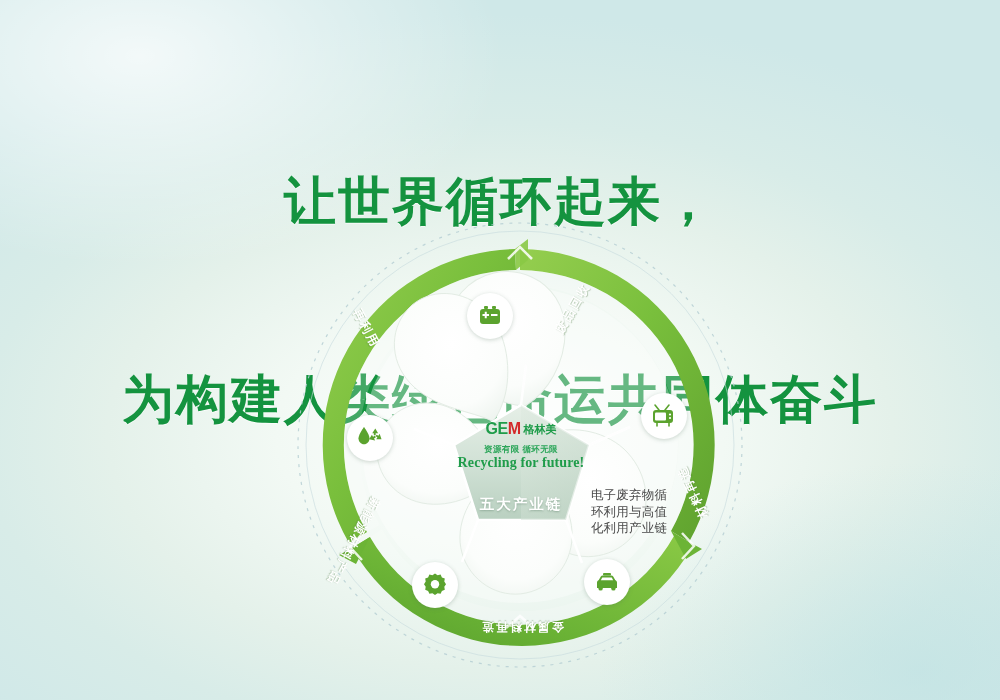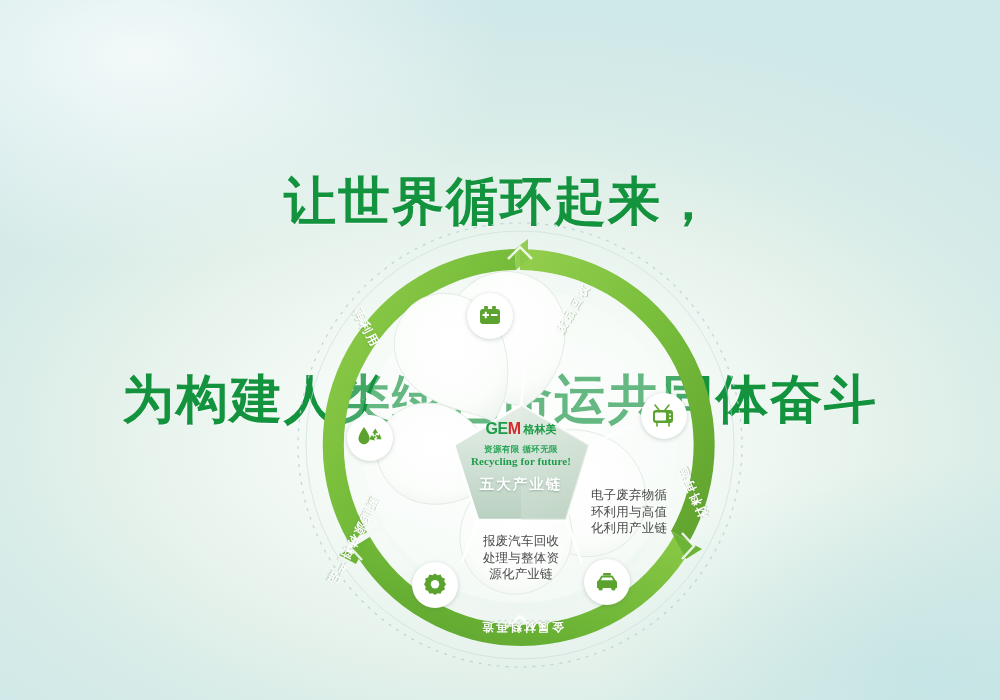--- a/index.html
+++ b/index.html
@@ -81,25 +81,25 @@
   }
   .logo-gem .red-m{color:#d32a2a;}
   .logo-cn{
     font-size:11px;font-weight:bold;color:#1f9c4a;line-height:1;letter-spacing:0px;
   }
   .logo-slogan{
     margin-top:8px;font-size:8.5px;color:#2aa558;letter-spacing:.4px;line-height:1.1;
     font-weight:bold;
   }
   .logo-en{
-    margin-top:1px;font-size:11px;color:#1f9c4a;letter-spacing:.1px;line-height:1.1;
+    margin-top:1px;font-size:14px;color:#1f9c4a;letter-spacing:.1px;line-height:1.1;
     font-family:"Liberation Serif",serif;font-weight:bold;
   }
   .center-sub{
-    position:absolute;left:167px;top:260px;width:128px;text-align:center;
+    position:absolute;left:167px;top:280px;width:128px;text-align:center;
     font-size:14.5px;font-weight:bold;color:#ffffff;letter-spacing:2px;
     text-shadow:0 1px 2px rgba(110,140,120,.55);
   }
 
   
   .ring-label{
     position:absolute;
     color:#ffffff;font-size:12px;font-weight:bold;letter-spacing:2px;
     white-space:nowrap;
     text-shadow:0 1px 1px rgba(60,110,50,.35);
@@ -294,23 +294,20 @@
         <path d="M11 0 L15.5 7.5 L11.6 7.5 L11.6 11 L8.6 11 L8.6 7.5 L6 7.5 Z"></path>
         <path d="M21 17.5 L12.5 17.5 L14.4 14.3 L11.4 12.6 L13 9.9 L16 11.7 L18 8.5 Z"></path>
         <path d="M1 17.5 L5.5 10 L7.3 13.2 L10.3 11.5 L11.9 14.2 L8.9 16 L10.8 19.2 Z"></path>
       </g>
     </svg>
   </div>
 
   <div class="petal-text pt-ewaste">电子废弃物循
 环利用与高值
 化利用产业链</div>
-  <div class="petal-text pt-car">报废汽车回收
-处理与整体资
-源化产业链</div>
 
   <div class="center-logo">
     <div class="logo-row">
       <span class="logo-gem">
         <span><span>GE</span><span class="red-m">M</span></span>
       </span>
       <span class="logo-cn">格林美</span>
     </div>
     <div class="logo-slogan">资源有限  循环无限</div>
     <div class="logo-en">Recycling for future!</div>

